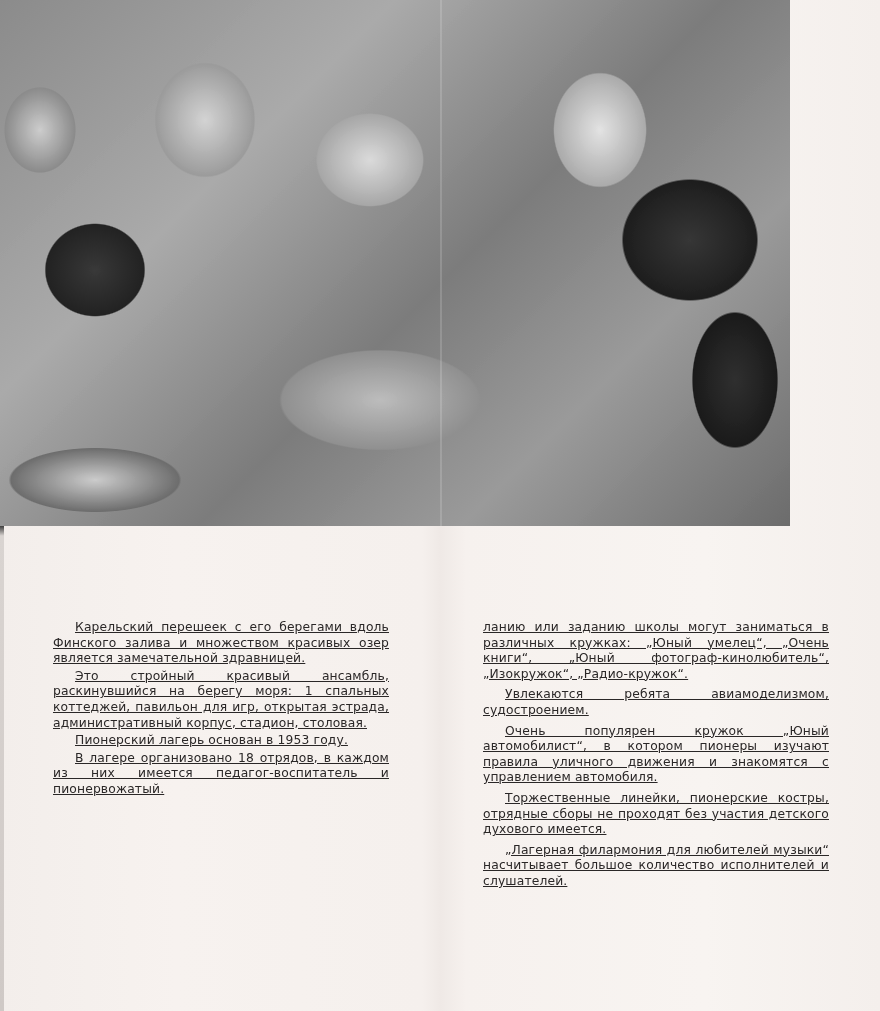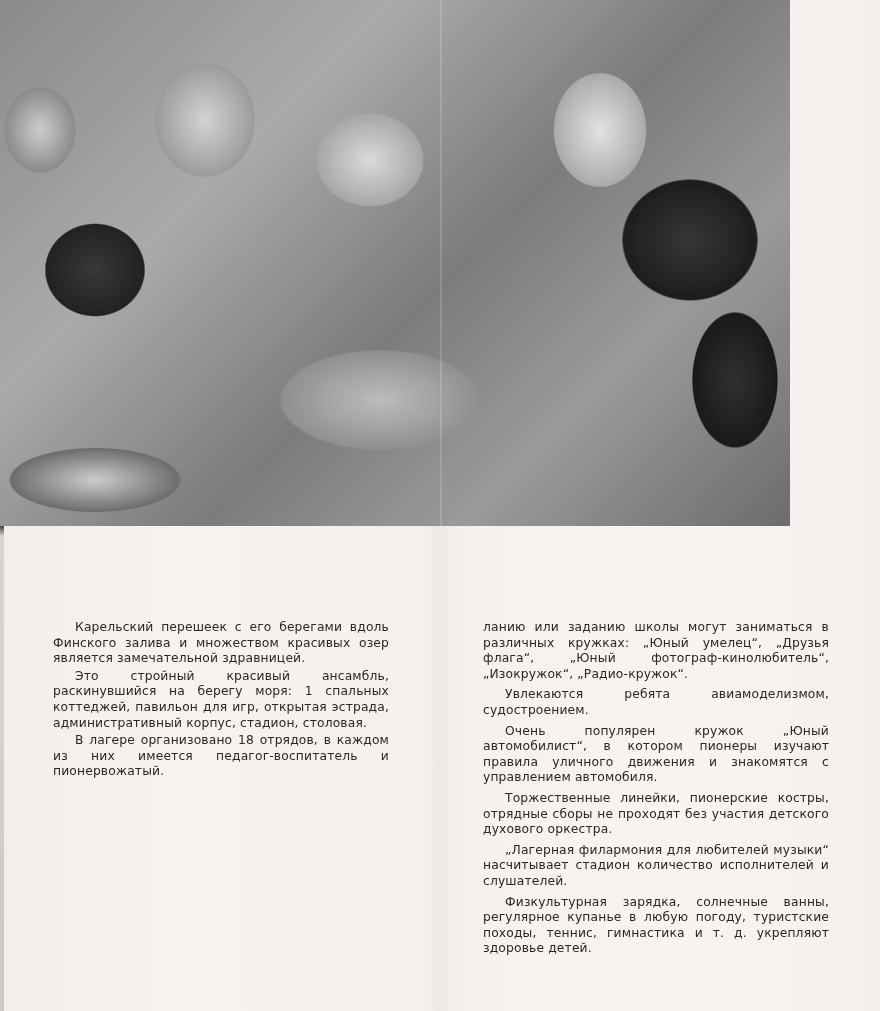--- a/index.html
+++ b/index.html
@@ -32,20 +32,21 @@
       filter: grayscale(1) contrast(1.05);
     }
     .photo-fold {
       position: absolute; left: 440px; top: 0; width: 2px; height: 526px;
       background: rgba(255,255,255,0.15);
     }
     .column {
       position: absolute; top: 620px;
       font-size: 12.3px; line-height: 15.6px; color: #2a2727;
       letter-spacing: 0.15px;
+      text-decoration: underline;
     }
     .col-left { left: 53px; width: 336px; }
     .col-right { left: 483px; width: 346px; }
     .column p {
       margin: 0 0 2px 0; text-align: justify; text-indent: 22px;
       hyphens: manual;
     }
     .column p.cont { text-indent: 0; }
     .col-right p { margin-bottom: 5px; }
   </style>
@@ -56,24 +57,24 @@
   <div class="left-edge"></div>
 
   <div class="photo" title="Пионеры на пляже">
     <div class="photo-fold"></div>
 
   </div>
 
   <div class="column col-left">
     <p>Карельский перешеек с его берегами вдоль Финского залива и множеством красивых озер является замечательной здравницей.</p>
     <p>Это стройный красивый ансамбль, раскинувшийся на берегу моря: 1 спальных коттеджей, павильон для игр, открытая эстрада, административный корпус, стадион, столовая.</p>
+    <p>Пионерский лагерь основан в 1953 году.</p>
     <p>В лагере организовано 18 отрядов, в каждом из них имеется педагог-воспитатель и пионервожатый.</p>
   </div>
 
   <div class="column col-right">
-    <p class="cont">ланию или заданию школы могут заниматься в различных кружках: „Юный умелец“, „Друзья флага“, „Юный фотограф-кинолюбитель“, „Изокружок“, „Радио-кружок“.</p>
+    <p class="cont">ланию или заданию школы могут заниматься в различных кружках: „Юный умелец“, „Очень книги“, „Юный фотограф-кинолюбитель“, „Изокружок“, „Радио-кружок“.</p>
     <p>Увлекаются ребята авиамоделизмом, судостроением.</p>
     <p>Очень популярен кружок „Юный автомобилист“, в котором пионеры изучают правила уличного движения и знакомятся с управлением автомобиля.</p>
-    <p>Торжественные линейки, пионерские костры, отрядные сборы не проходят без участия детского духового оркестра.</p>
-    <p>„Лагерная филармония для любителей музыки“ насчитывает стадион количество исполнителей и слушателей.</p>
-    <p>Физкультурная зарядка, солнечные ванны, регулярное купанье в любую погоду, туристские походы, теннис, гимнастика и т. д. укрепляют здоровье детей.</p>
+    <p>Торжественные линейки, пионерские костры, отрядные сборы не проходят без участия детского духового имеется.</p>
+    <p>„Лагерная филармония для любителей музыки“ насчитывает большое количество исполнителей и слушателей.</p>
   </div>
 </div>
 
 </body></html>

